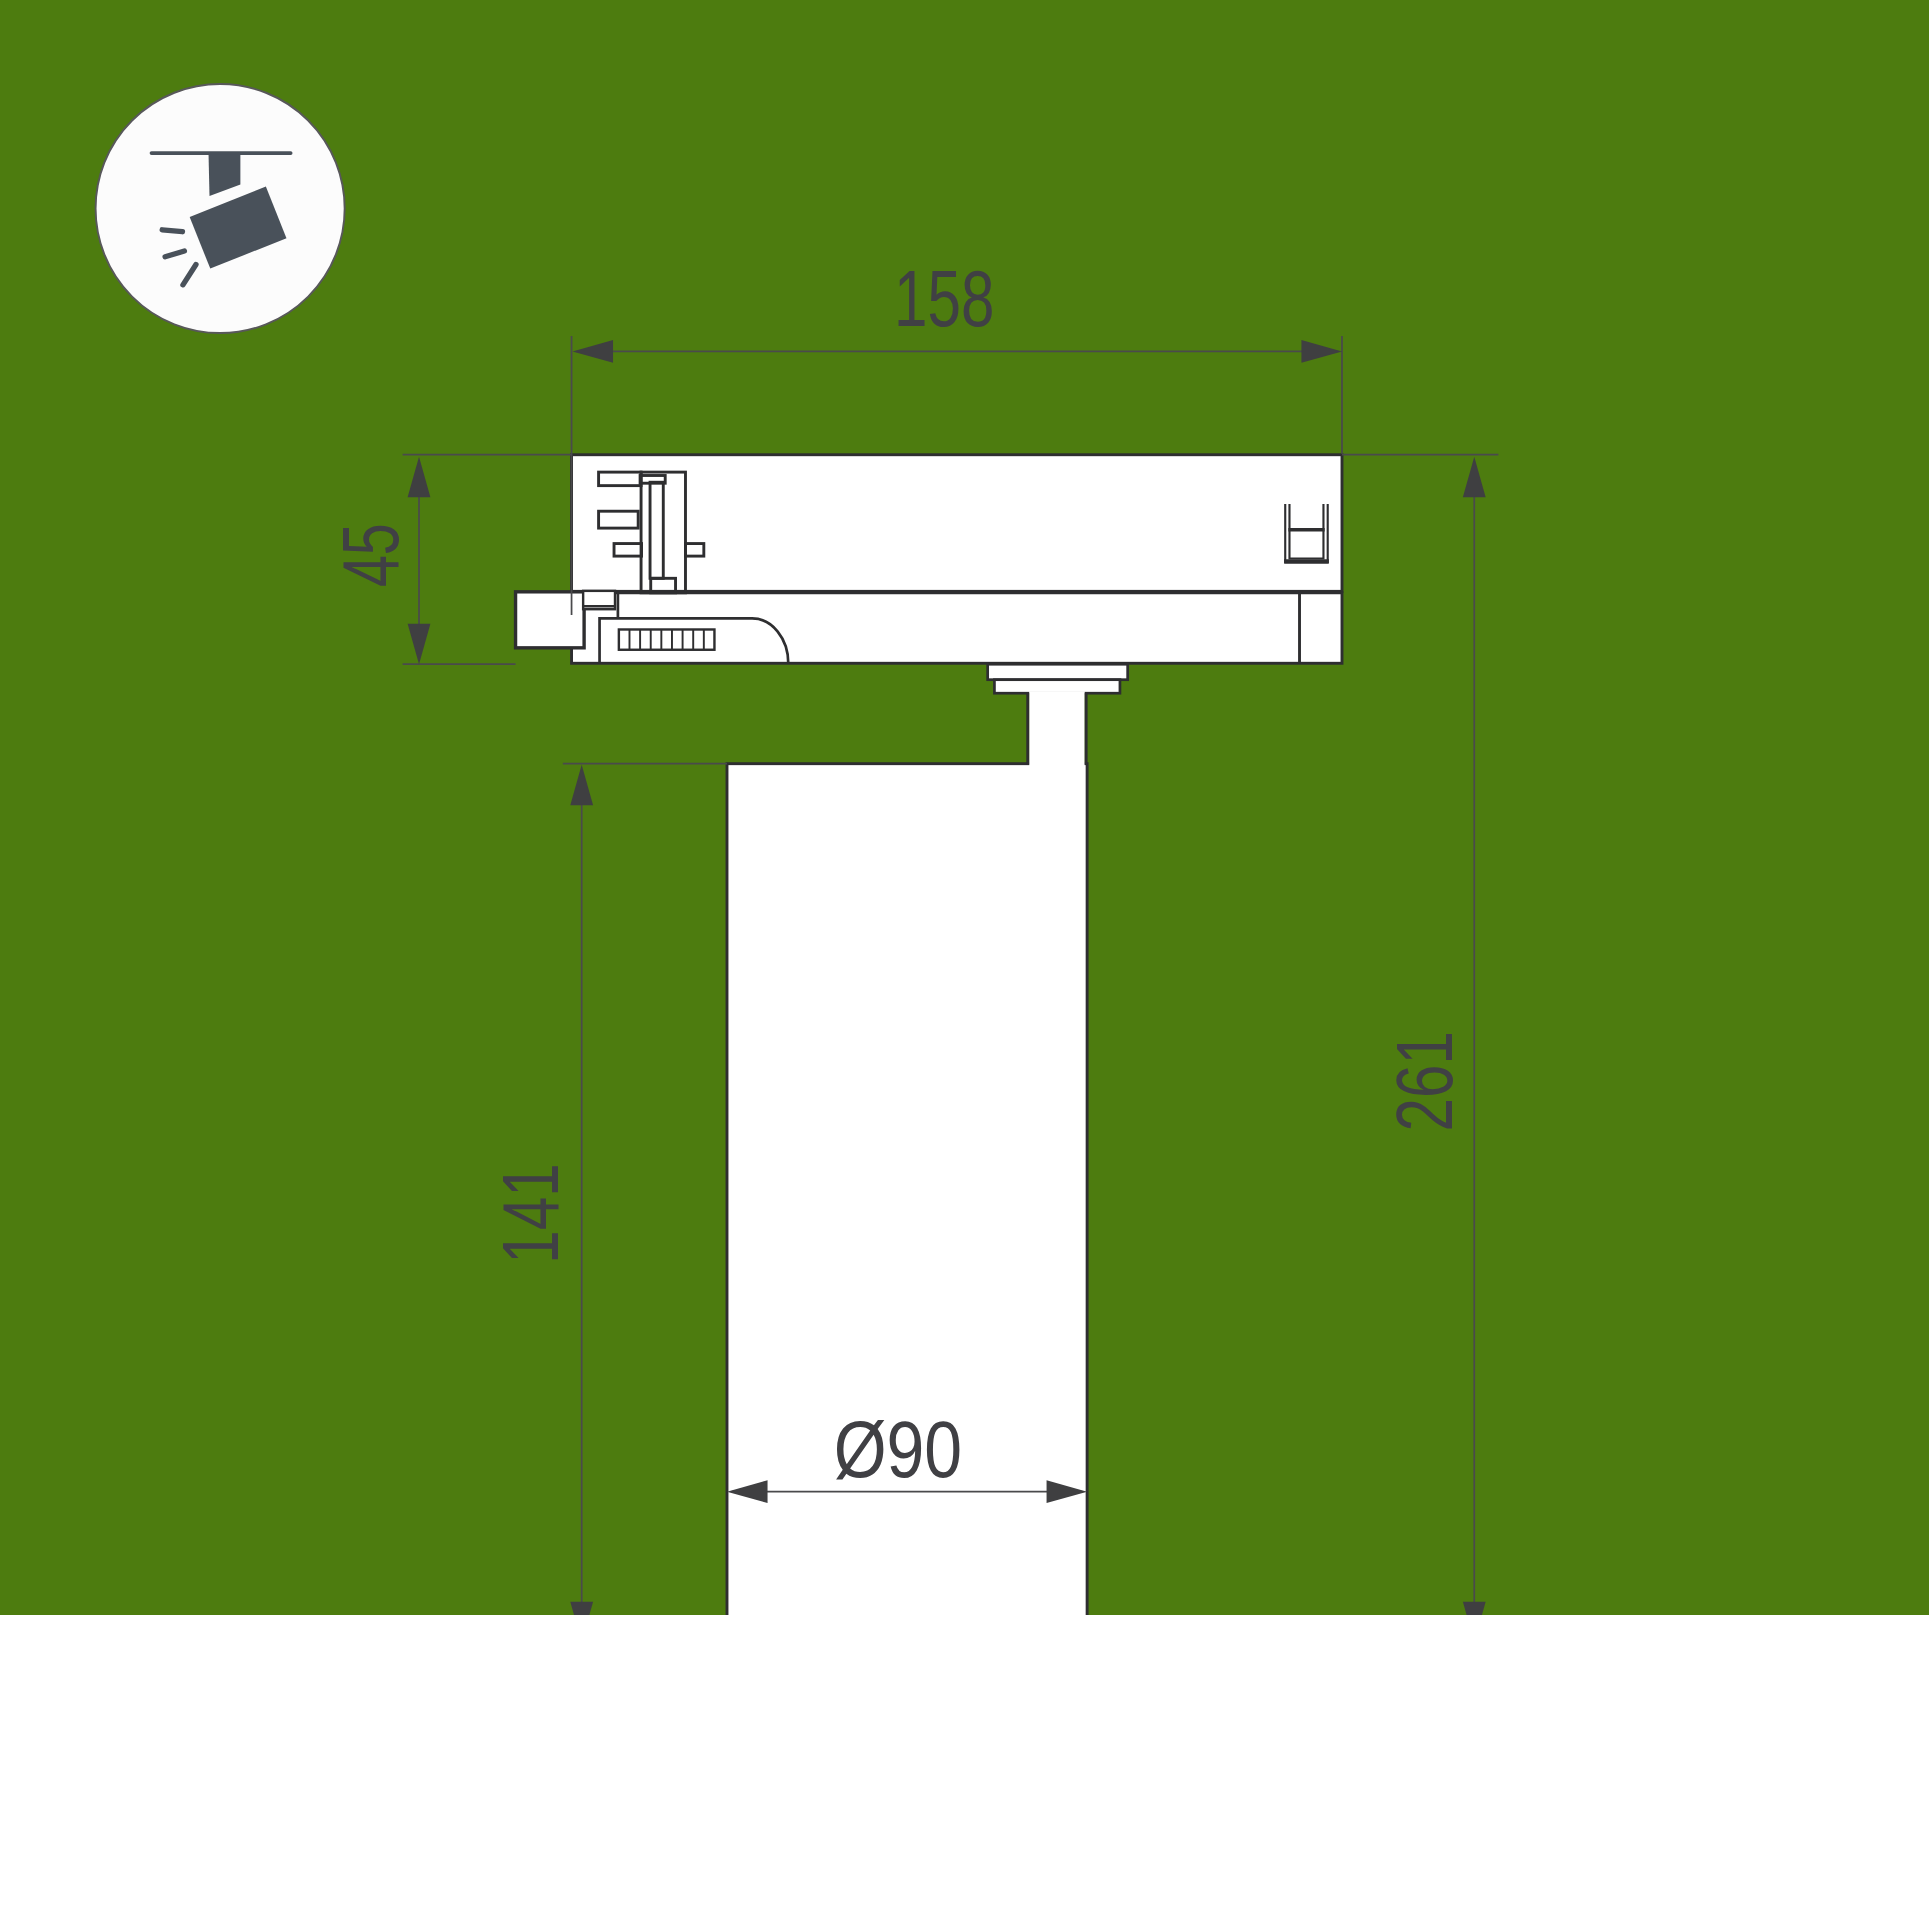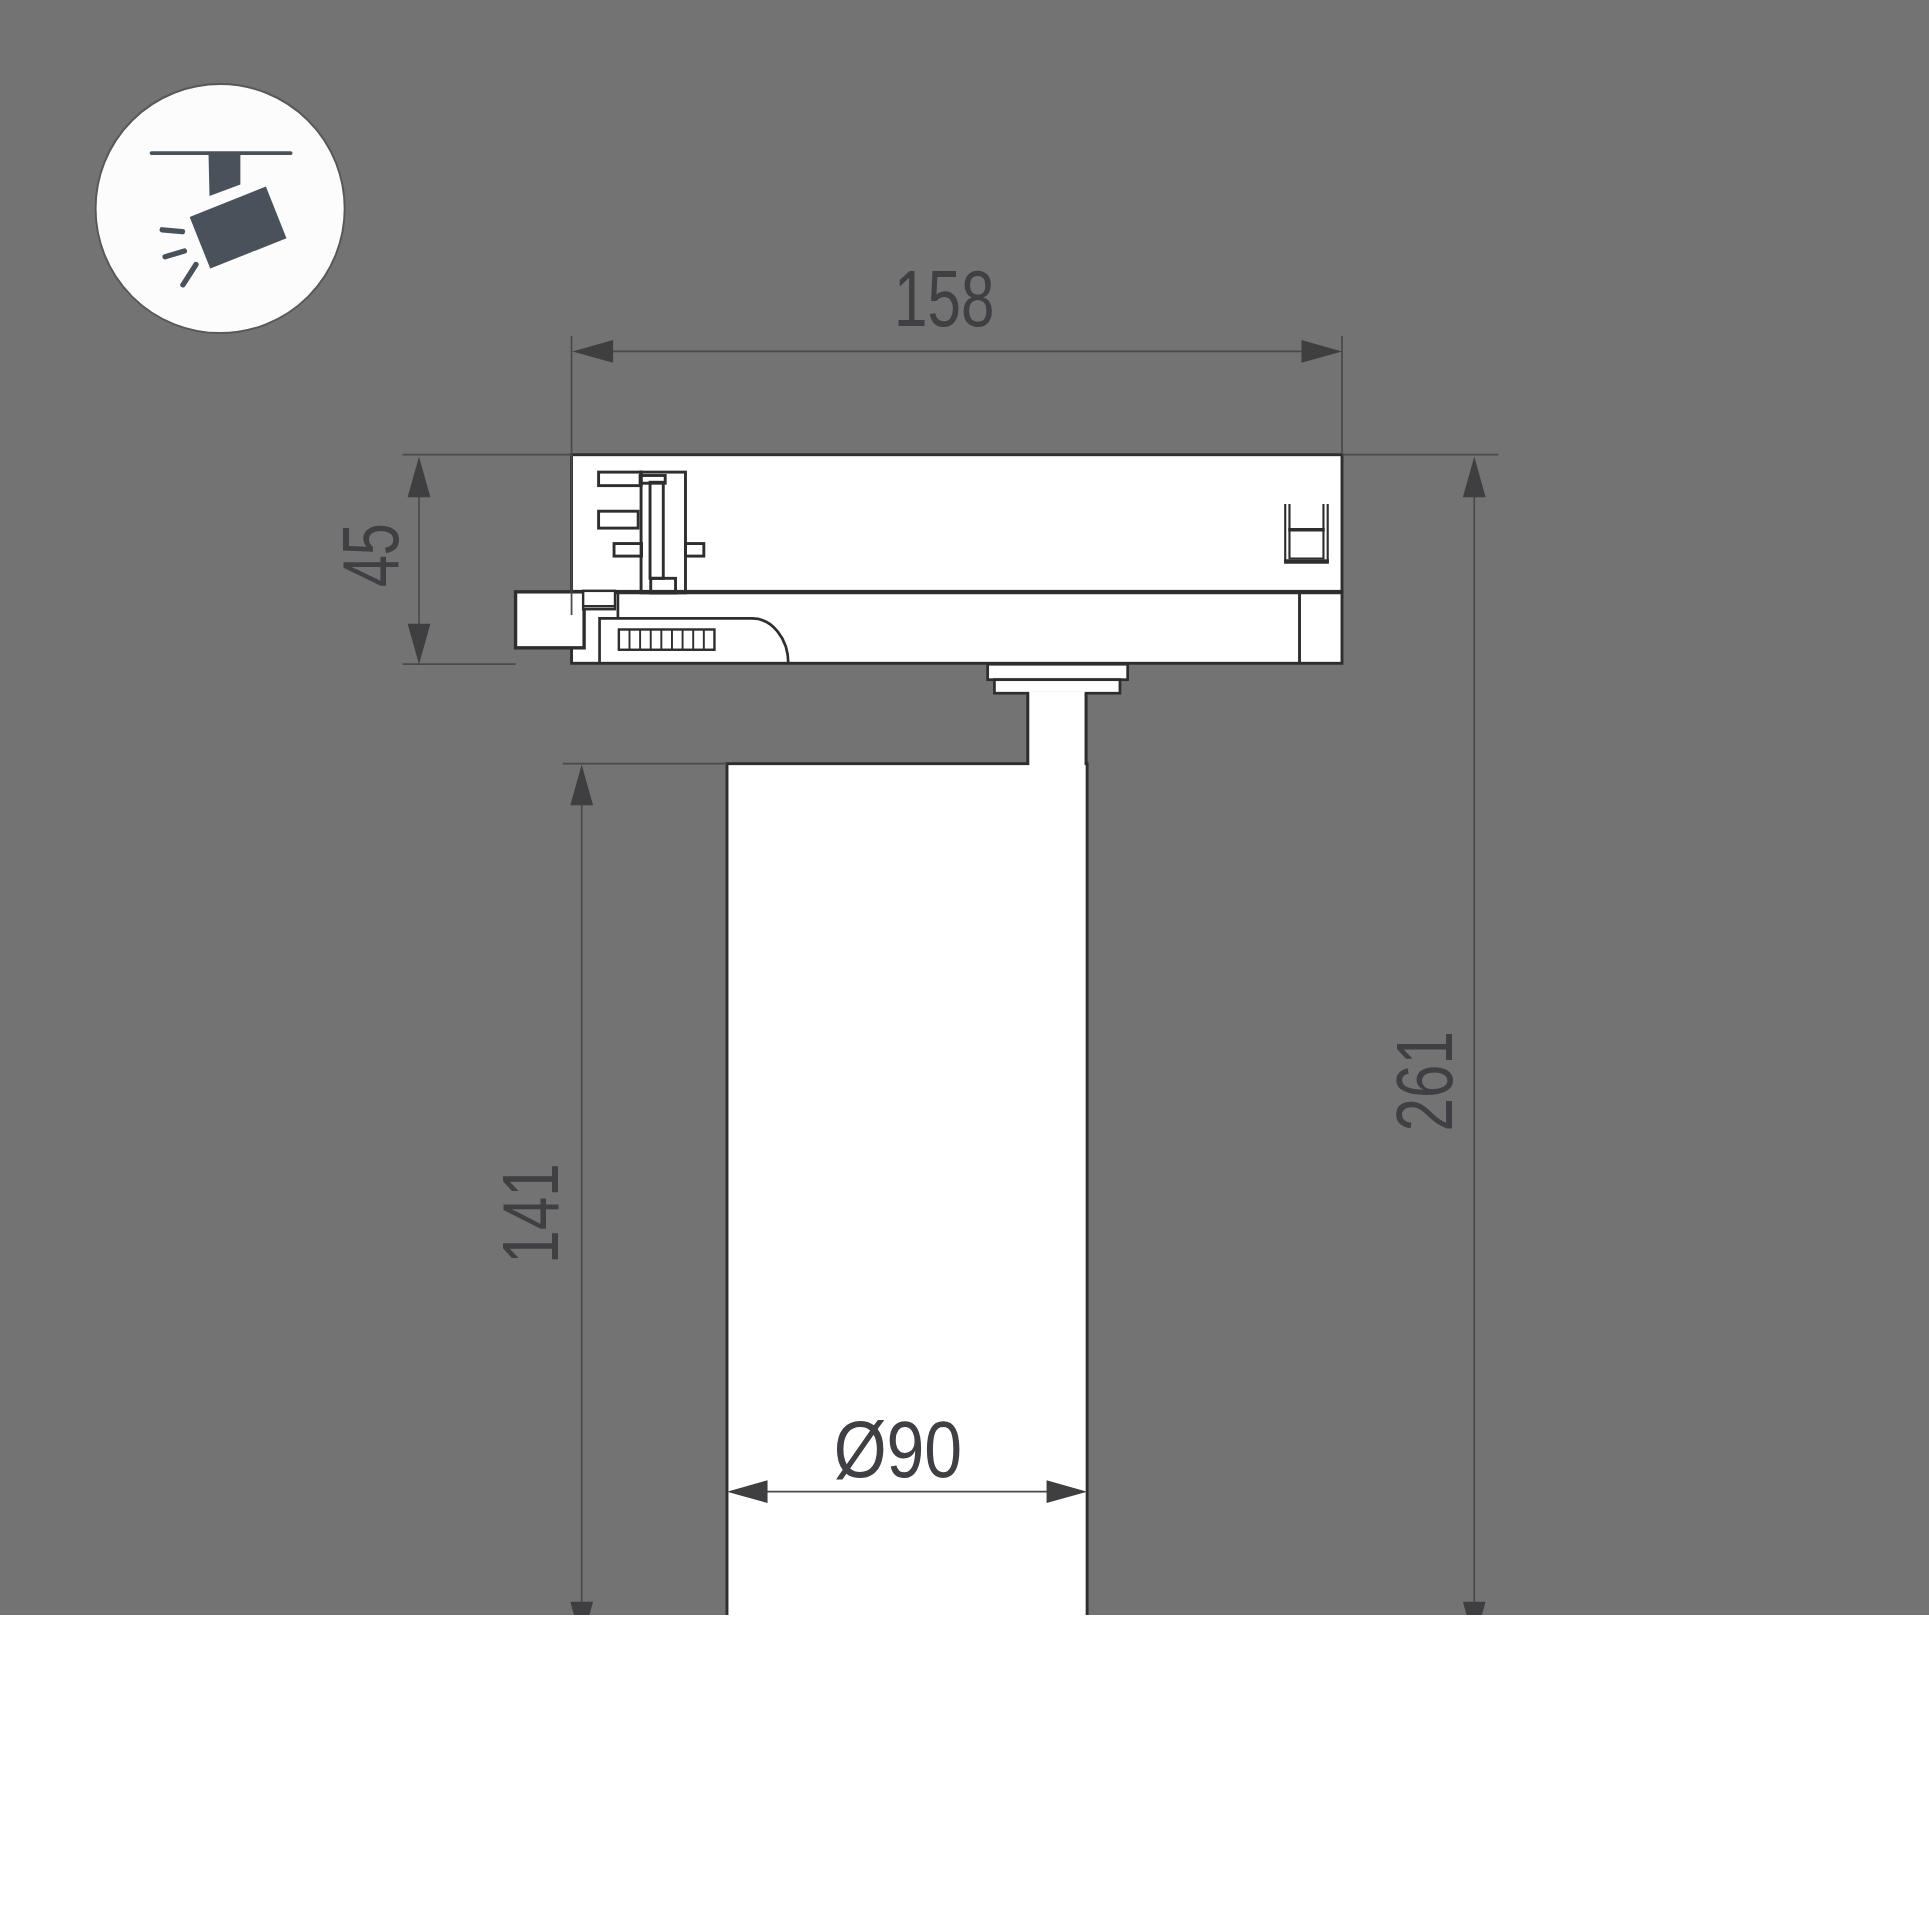--- a/index.html
+++ b/index.html
@@ -1,16 +1,16 @@
 <!DOCTYPE html>
 <html><head>
 <meta charset="utf-8">
 <style>
   html,body{margin:0;padding:0;background:#ffffff;}
-  #page{width:1929px;height:1615px;position:relative;background:#737373;}
+  #page{width:1929px;height:1615px;position:relative;background:#4d7c0f;}
   svg{display:block;}
   text{font-family:"Liberation Sans",sans-serif;fill:#404044;}
 </style>
 </head>
 <body>
 <div id="page">
 <svg width="1929" height="1929" viewBox="0 0 1998 1998">
 
   <g>
     <circle cx="228" cy="216" r="129" fill="#fcfcfc" stroke="#58585a" stroke-width="2"></circle>

